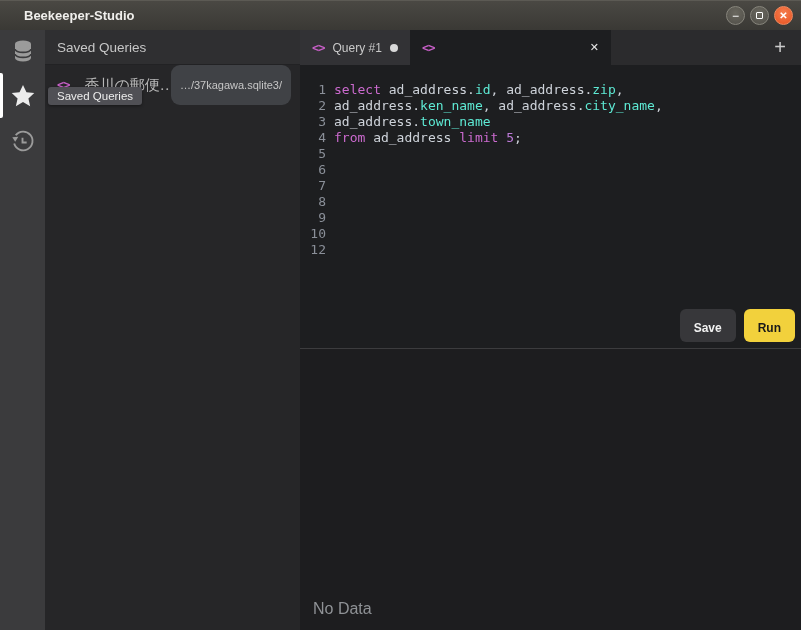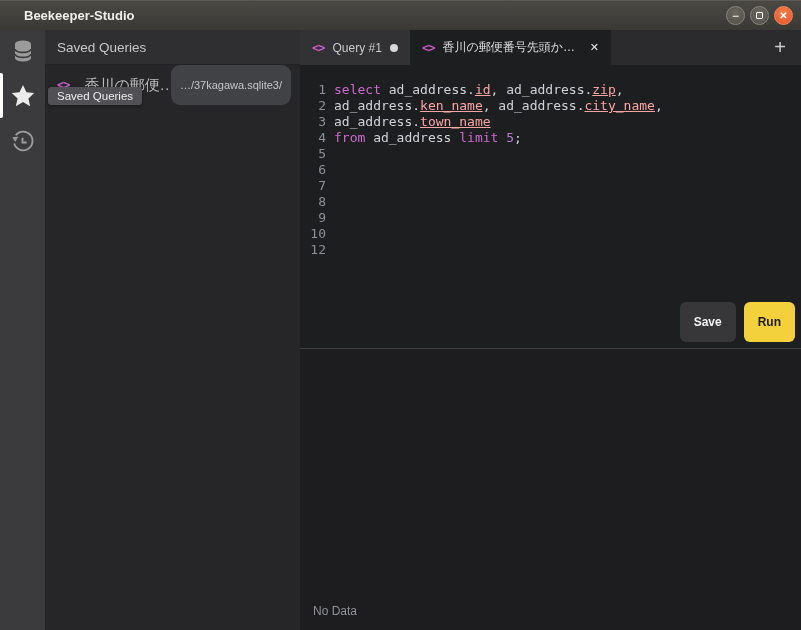--- a/index.html
+++ b/index.html
@@ -63,31 +63,31 @@
              align-items:center; justify-content:center; color:#cccccc; font-size:20px;
              font-weight:300; cursor:pointer; }
 
   
   .editor { height:283px; background:#1d1e20; position:relative; flex:none;
             font-family:"DejaVu Sans Mono", monospace; }
   #code-lines { padding-top:17px; }
   .code-line { height:16px; font-size:13px; line-height:16px; white-space:pre; }
   .line-num { display:inline-block; width:26px; text-align:right; color:#8a8f98; }
   .line-code { margin-left:8px; color:#ced3da; }
-  .tok-kw { color:#cb6ace; } .tok-field { color:#fca5a5;text-decoration:underline; }
+  .tok-kw { color:#cb6ace; } .tok-field { color:#5eead4; }
   .tok-num { color:#bd7bd8; } .tok-d { color:#ced3da; }
   .editor-actions { position:absolute; right:6px; bottom:6px; display:flex; gap:8px; }
-  .btn { border:none; border-radius:6px; height:40px; padding:12px 14px; font-size:12px;
+  .btn { border:none; border-radius:6px; height:33px; padding:12px 14px; font-size:12px;
          font-weight:bold; cursor:pointer; font-family:"Liberation Sans", sans-serif; }
   .btn.save { background:#37373a; color:#f2f2f2; }
   .btn.run { background:#f2d13c; color:#1a1a1a; }
 
   
   .results { flex:1; background:#1d1d1f; border-top:1px solid #3c3c3e; position:relative; }
-  .no-data { position:absolute; left:13px; bottom:12px; color:#8f9296; font-size:12px; }
+  .no-data { position:absolute; left:13px; bottom:12px; color:#8f9296; font-size:16px; }
 </style>
 </head>
 <body>
 
 <div class="window">
 
   <div class="titlebar">
     <div class="title">Beekeeper-Studio</div>
     <div class="win-controls">
       <div class="winbtn min">
@@ -141,21 +141,20 @@
     <div class="main">
 
       <div class="tab-strip">
         <div class="tab inactive">
           <span class="code-icon">&lt;&gt;</span>
           <span class="tab-label">Query #1</span>
           <span class="dirty-dot"></span>
         </div>
         <div class="tab active">
           <span class="code-icon">&lt;&gt;</span>
-          <span class="tab-label">香川の郵便番号先頭か…</span>
           <span class="tab-close">✕</span>
         </div>
         <div class="new-tab">+</div>
       </div>
 
       <div class="editor">
         <div id="code-lines">
             <div class="code-line"><span class="line-num">1</span><span class="line-code"><span class="tok-kw">select</span><span class="tok-d"> ad_address.</span><span class="tok-field">id</span><span class="tok-d">, ad_address.</span><span class="tok-field">zip</span><span class="tok-d">,</span></span></div>
             <div class="code-line"><span class="line-num">2</span><span class="line-code"><span class="tok-d">ad_address.</span><span class="tok-field">ken_name</span><span class="tok-d">, ad_address.</span><span class="tok-field">city_name</span><span class="tok-d">,</span></span></div>
             <div class="code-line"><span class="line-num">3</span><span class="line-code"><span class="tok-d">ad_address.</span><span class="tok-field">town_name</span></span></div>

